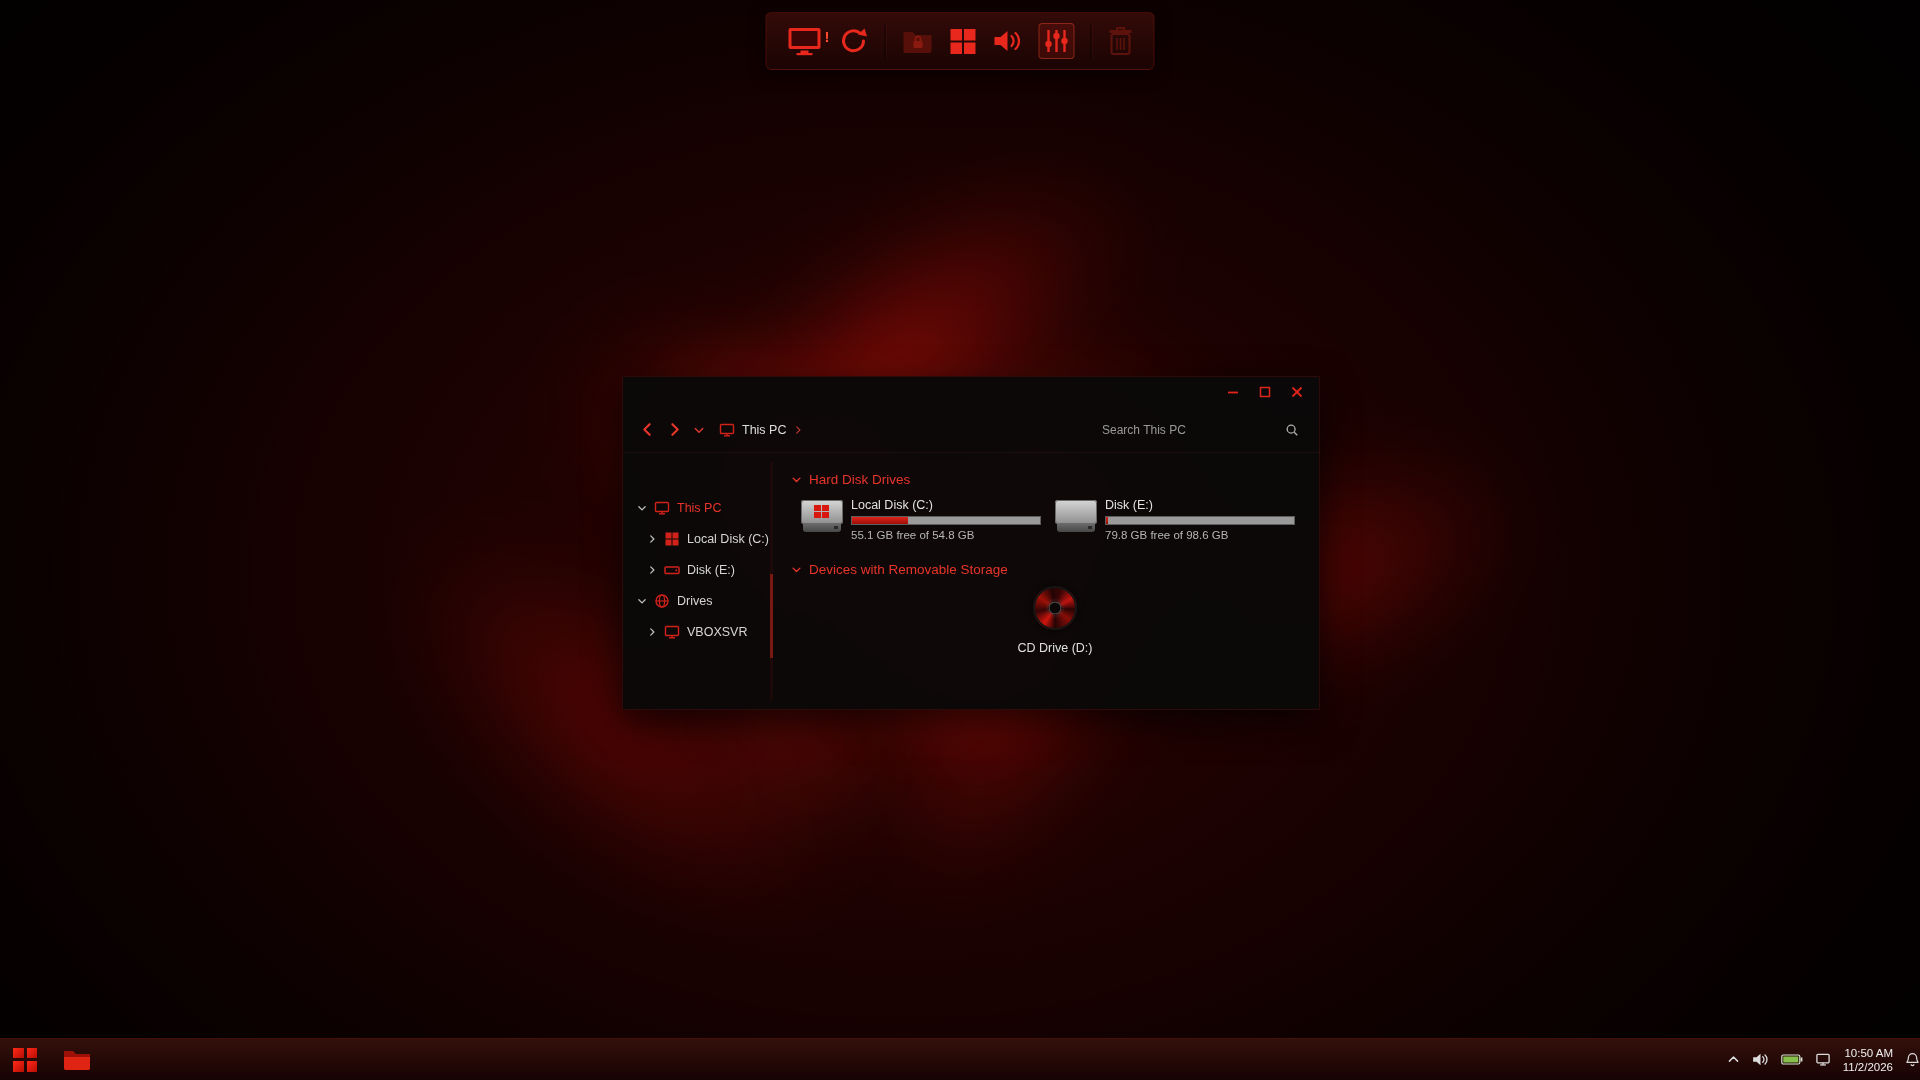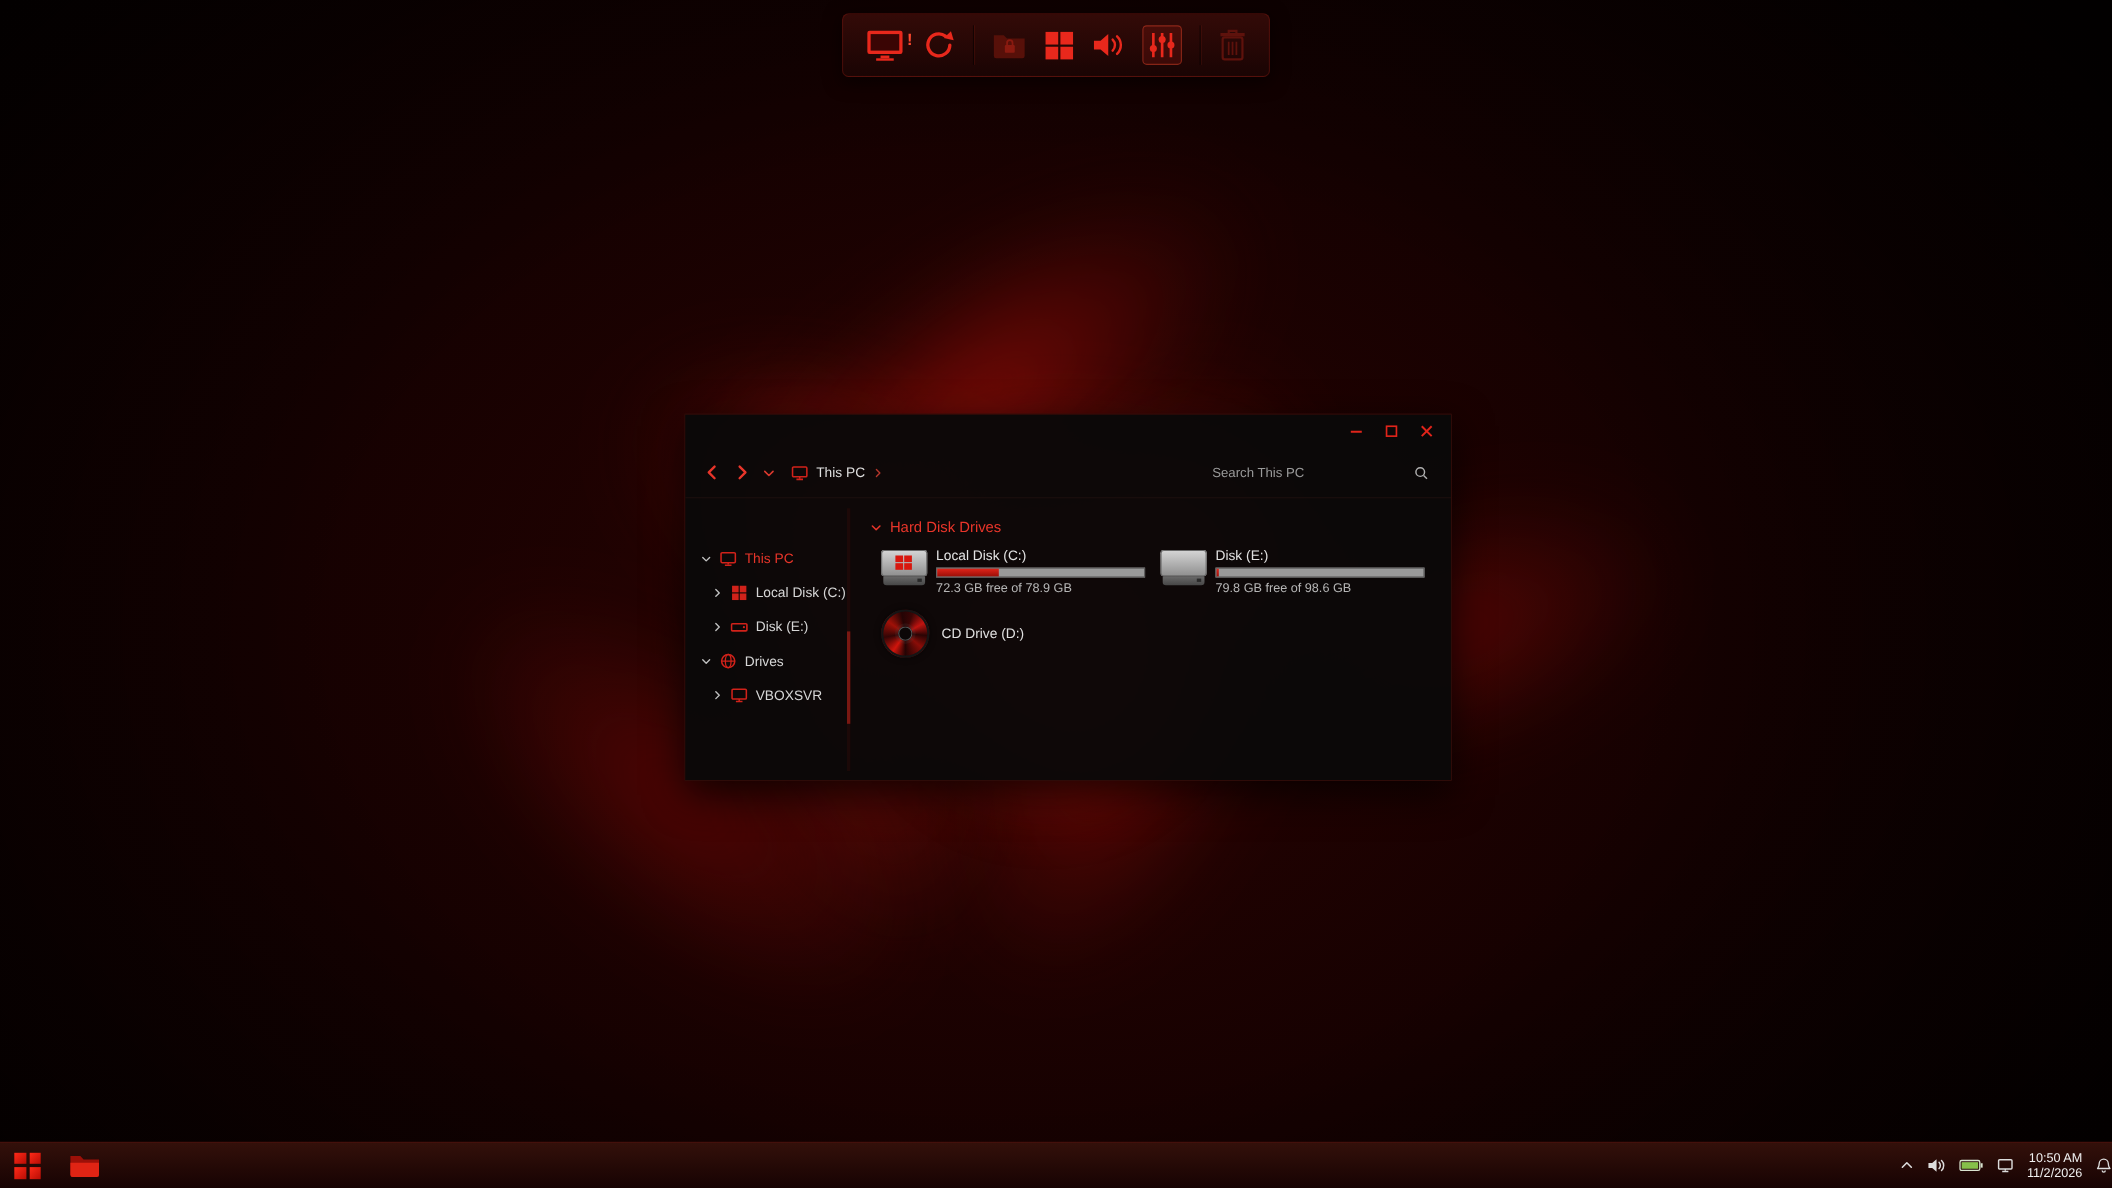--- a/index.html
+++ b/index.html
@@ -93,21 +93,21 @@
   .drive-led { position:absolute; right:5px; top:26px; width:4px; height:3px; background:#2a2a2a; }
   .drive-flag { position:absolute; left:13px; top:5px; width:15px; height:13px;
                 display:grid; grid-template-columns:1fr 1fr; grid-template-rows:1fr 1fr; gap:1px; }
   .drive-flag span { background:#d8170e; }
   .drive-info { display:flex; flex-direction:column; min-width:0; flex:1; }
   .drive-label { font-size:12.5px; color:#e2e2e2; line-height:15px; }
   .meter { width:100%; max-width:190px; height:9px; background:#9a9a9a; border:1px solid #5e5e5e;
            margin:3px 0 3px 0; }
   .meter-fill { height:100%; background:linear-gradient(180deg,#e0241a,#9c0f08); }
   .drive-detail { font-size:11.5px; color:#b5b5b5; line-height:14px; }
-  .cd-row { display:flex; align-items:center; gap:11px; margin-top:6px; margin-left:10px; }
+  .cd-row { display:flex; align-items:center; gap:11px; margin-top:6px; margin-left:10px;flex-direction:column; }
   .cd-icon { width:44px; height:44px; border-radius:50%; position:relative; flex:none;
              background:conic-gradient(from 20deg, #3a0505, #c01410 40deg, #2a0404 75deg, #8a0d08 110deg,
                         #240404 160deg, #d0150c 195deg, #330505 240deg, #a01108 285deg, #240404 330deg, #3a0505 360deg);
              box-shadow:inset 0 0 0 2px #151515, 0 0 6px rgba(0,0,0,.6); }
   .cd-icon::after { content:""; position:absolute; left:50%; top:50%; width:13px; height:13px;
              transform:translate(-50%,-50%); border-radius:50%; background:#0c0707;
              box-shadow:0 0 0 3px #4a3a3a33, inset 0 0 0 1px #555; }
   .cd-label { font-size:12.5px; color:#e0e0e0; }
 
   
@@ -380,41 +380,49 @@
                   <span></span>
                 </div>
               <div class="drive-front"></div>
               <div class="drive-led"></div>
             </div>
             <div class="drive-info">
               <span class="drive-label">Local Disk (C:)</span>
               <div class="meter">
                 <div class="meter-fill" style="width: 30%;"></div>
               </div>
-              <span class="drive-detail">72.3 GB free of 78.9 GB</span>
+              <span class="drive-detail">55.1 GB free of 54.8 GB</span>
             </div>
           </div>
 
           <div class="drive-item">
             <div class="drive-icon">
               <div class="drive-top"></div>
               <div class="drive-front"></div>
               <div class="drive-led"></div>
             </div>
             <div class="drive-info">
               <span class="drive-label">Disk (E:)</span>
               <div class="meter">
                 <div class="meter-fill" style="width: 1%;"></div>
               </div>
               <span class="drive-detail">79.8 GB free of 98.6 GB</span>
             </div>
           </div>
 
         </div>
 
+        <div class="sec-head" style="margin-top:10px;">
+          <span class="sec-chev">
+            <svg width="11" height="11" viewBox="0 0 16 16">
+                <polyline points="3 6 8 11 13 6" fill="none" stroke="currentColor" stroke-width="2" stroke-linecap="round" stroke-linejoin="round"></polyline>
+              </svg>
+          </span>
+          <span class="sec-title">Devices with Removable Storage</span>
+        </div>
 
         <div class="cd-row">
           <div class="cd-icon"></div>
           <span class="cd-label">CD Drive (D:)</span>
         </div>
 
       </div>
     </div>
   </div>
 

